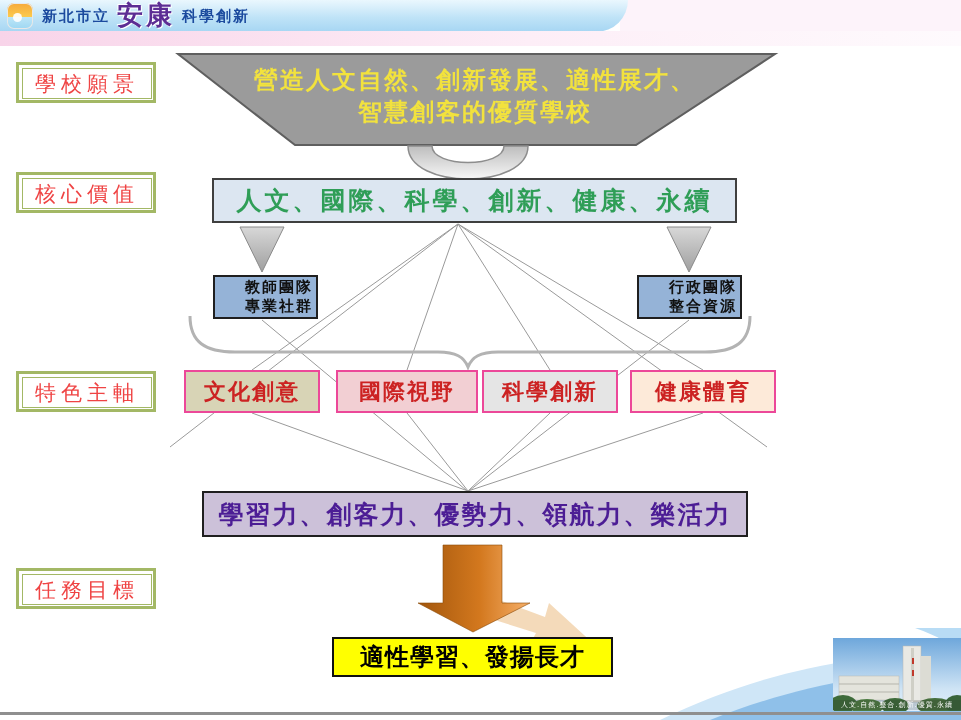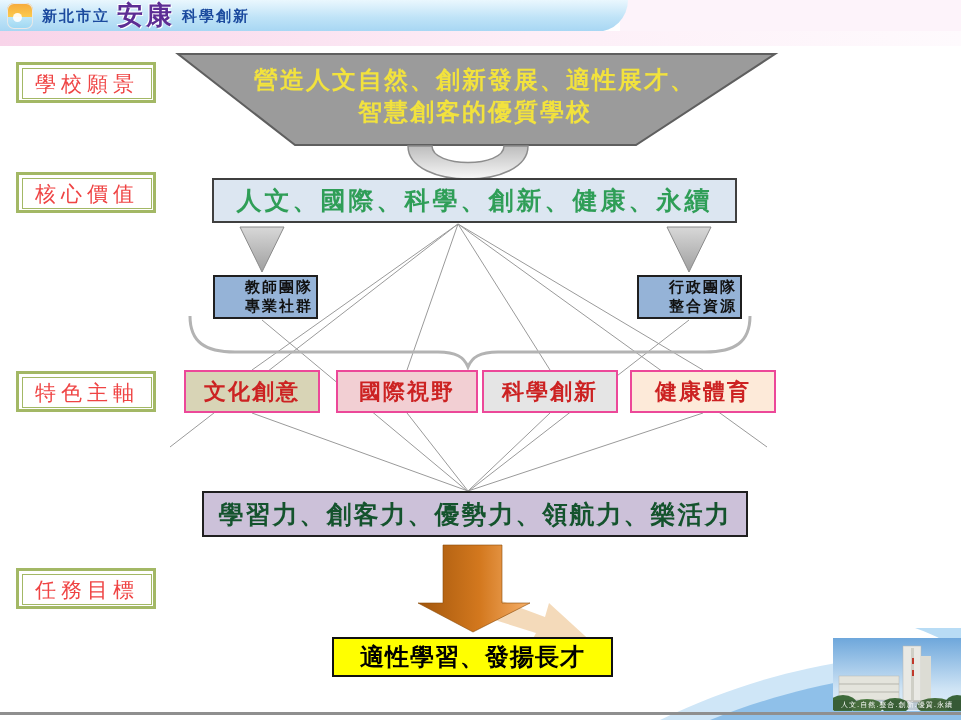--- a/index.html
+++ b/index.html
@@ -41,21 +41,21 @@
     line-height:19px;letter-spacing:2px;padding-left:27px;}
   #team-left{left:213px;top:275px;} #team-right{left:637px;top:275px;}
   .feat{top:370px;height:43px;border:2px solid #ec4899;display:flex;align-items:center;
     justify-content:center;color:#cc2222;font-size:22px;letter-spacing:2px;}
   #feat-0{left:184px;width:136px;background:#d8d4b6;}
   #feat-1{left:336px;width:142px;background:#f2cfd3;}
   #feat-2{left:482px;width:136px;background:#e5e5e5;}
   #feat-3{left:630px;width:146px;background:#fdead9;}
   .abilities-box{left:202px;top:491px;width:546px;height:46px;background:#ccc1d9;
     border:2px solid #1f1f1f;display:flex;align-items:center;justify-content:center;
-    color:#14532d;font-size:25px;letter-spacing:2px;}
+    color:#4c1d95;font-size:25px;letter-spacing:2px;}
   .goal-box{left:332px;top:637px;width:281px;height:40px;background:#ffff00;border:2px solid #111;
     display:flex;align-items:center;justify-content:center;color:#000000;font-size:24px;
     letter-spacing:1px;font-weight:bold;}
   
   .photo{position:absolute;left:833px;top:638px;width:128px;height:73px;z-index:3;overflow:hidden;}
   .tagline{position:absolute;left:0;bottom:1px;width:100%;text-align:center;color:#fff;
     font-size:7px;letter-spacing:1px;background:rgba(40,40,40,.18);z-index:4;
     font-family:"DejaVu Sans","Liberation Sans",sans-serif;}
   .bottom-line{position:absolute;left:0;top:712px;width:961px;height:3px;background:#8f8f8f;z-index:5;}
 </style>

